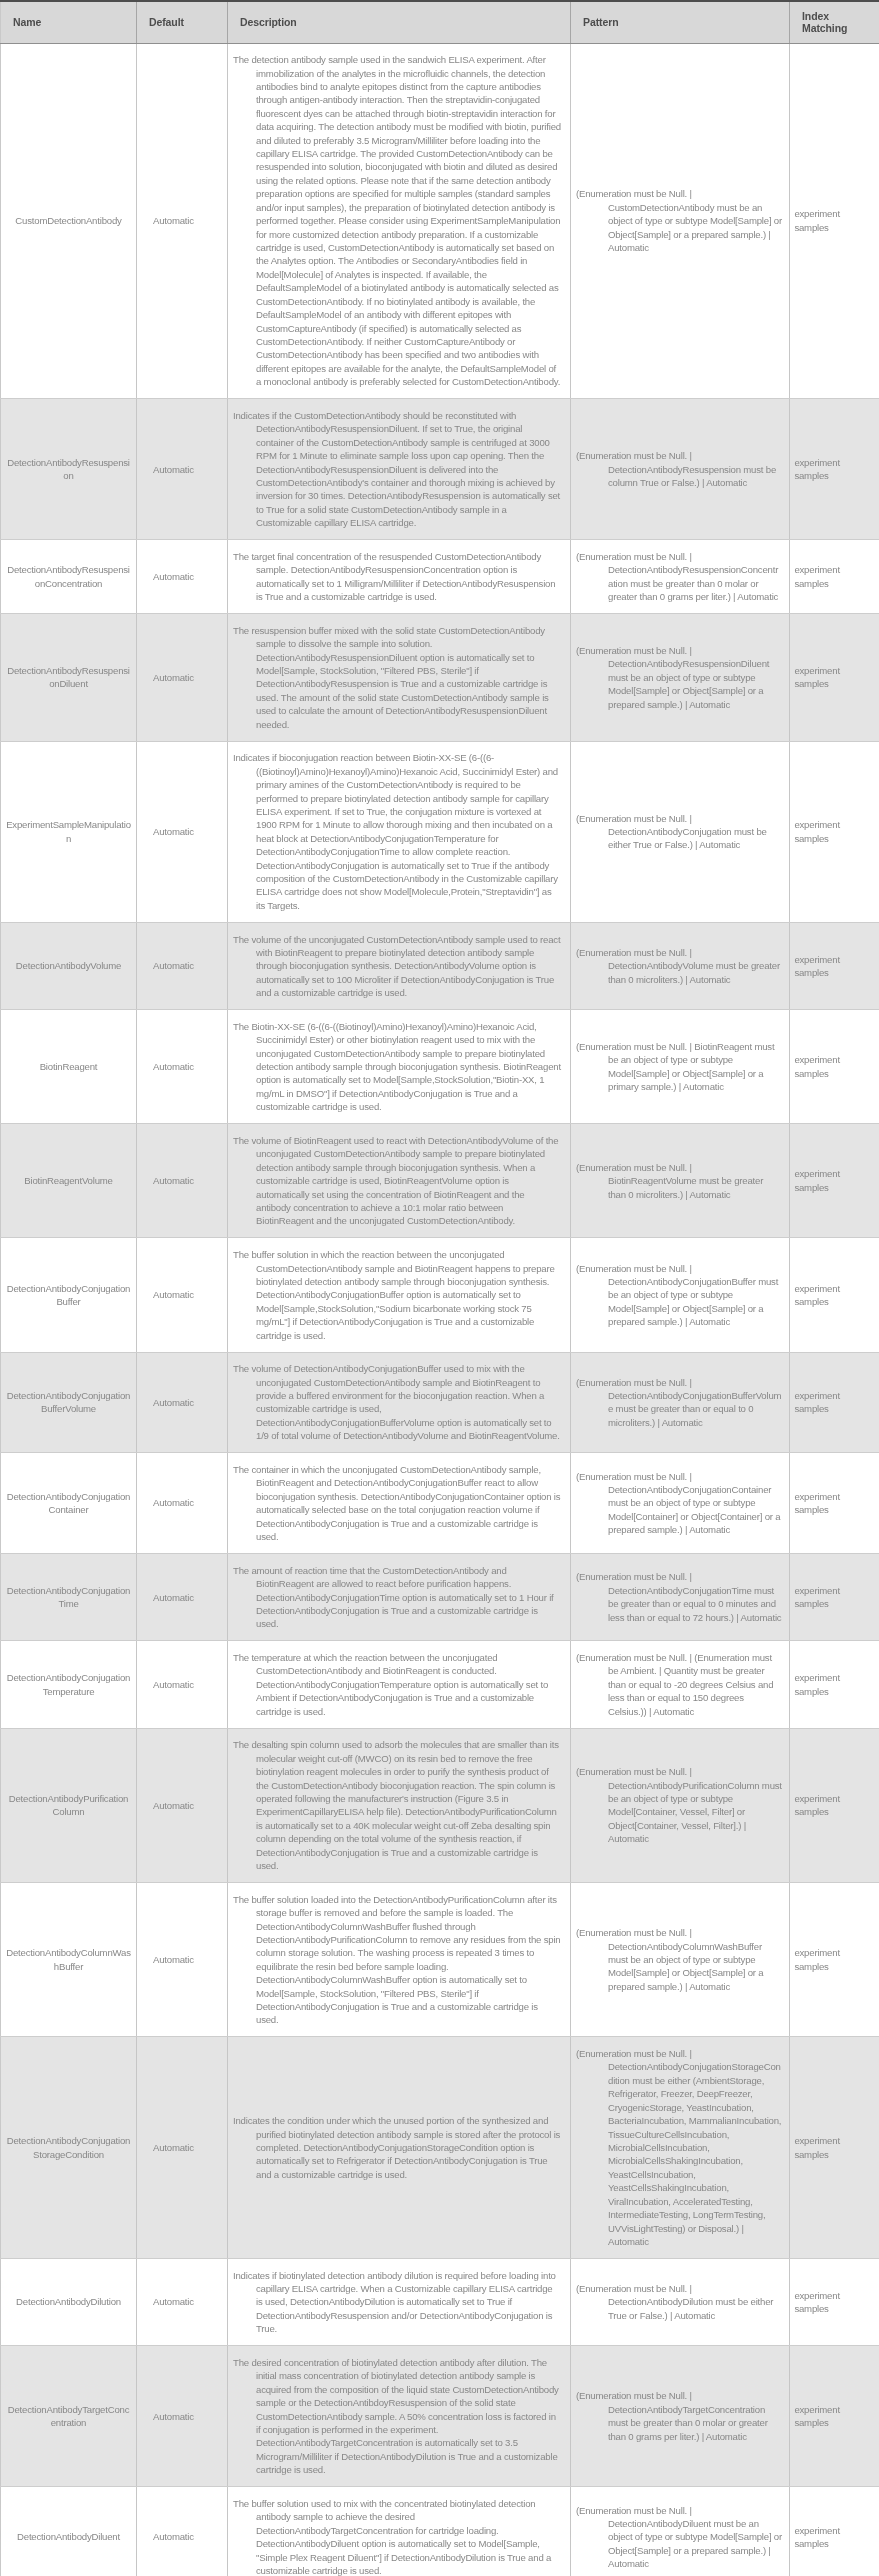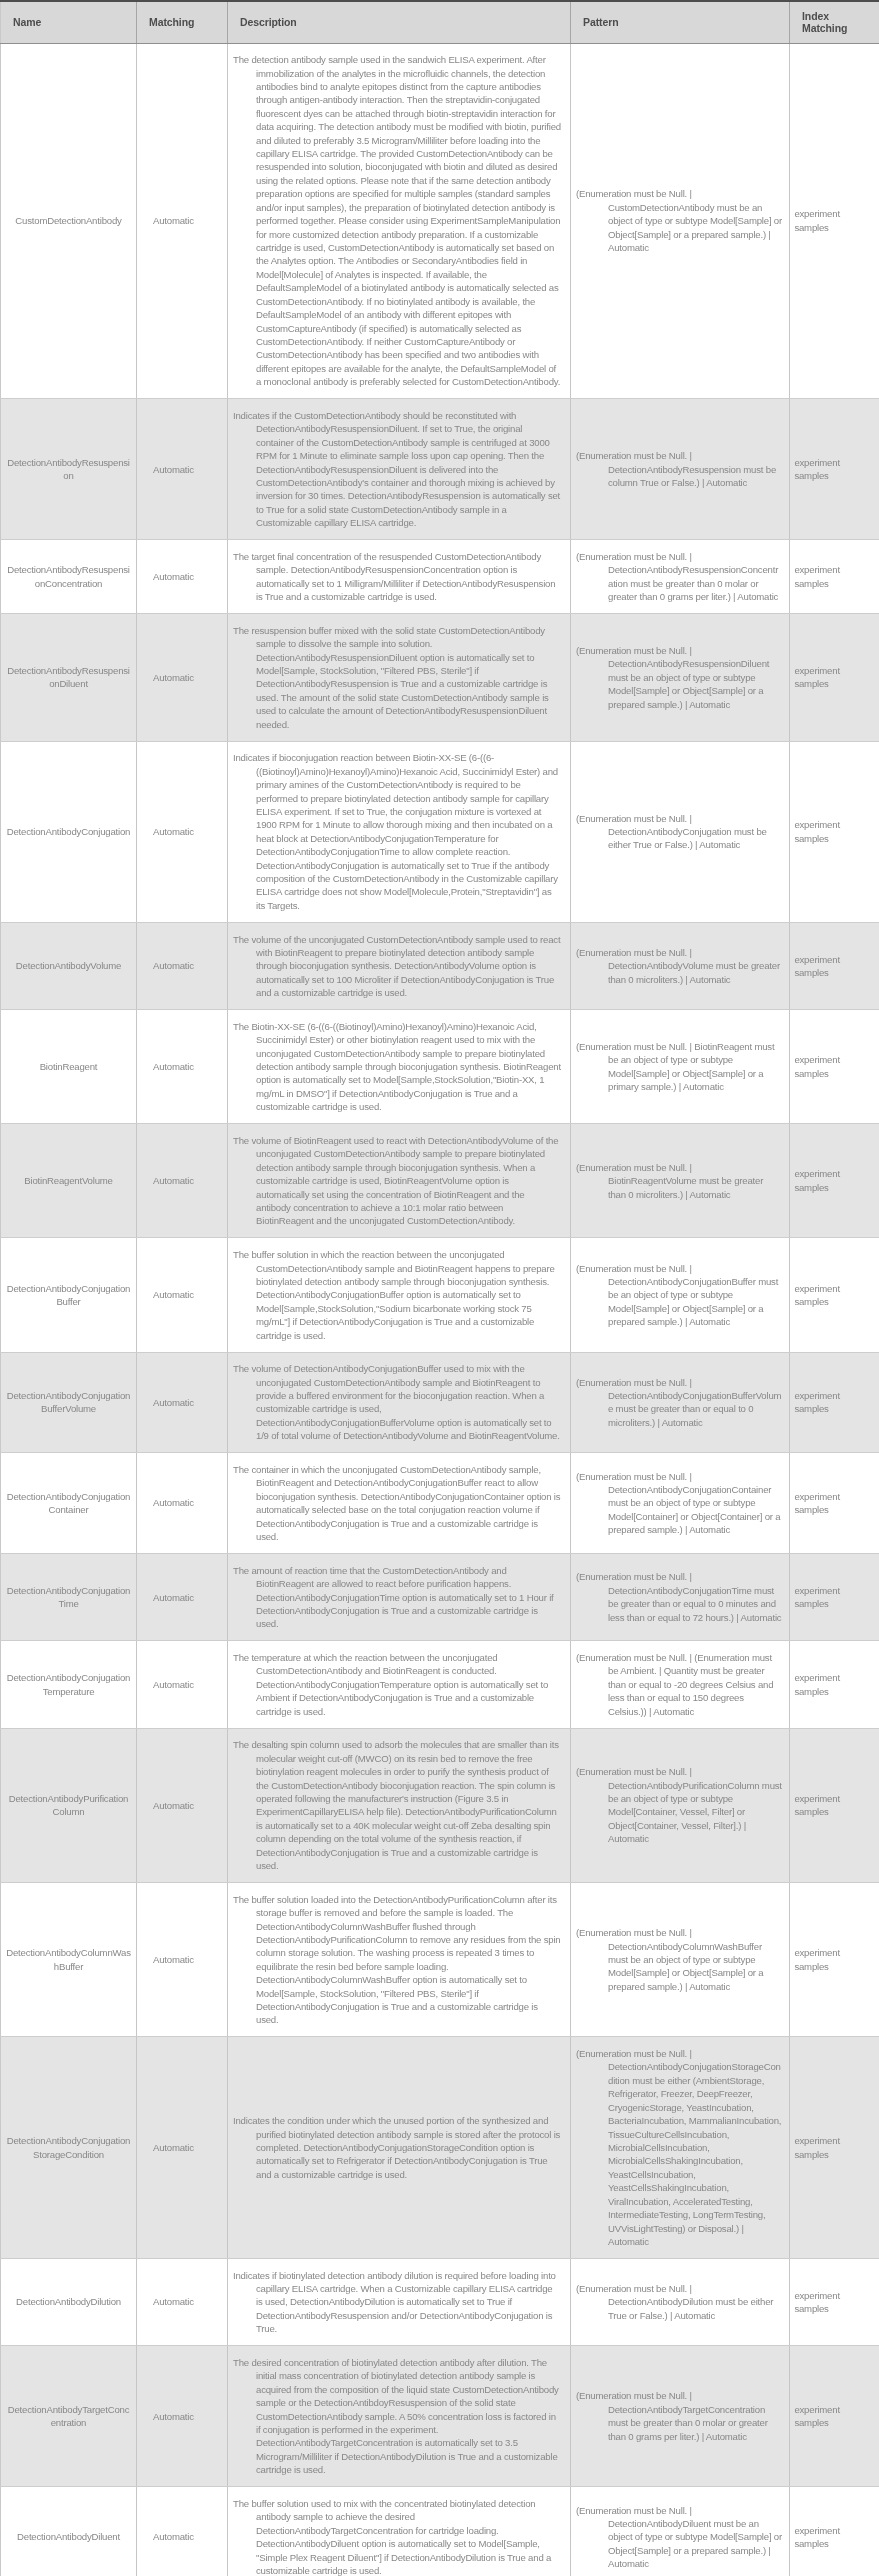--- a/index.html
+++ b/index.html
@@ -65,21 +65,21 @@
   <colgroup>
     <col style="width:136px">
     <col style="width:91px">
     <col style="width:343px">
     <col style="width:219px">
     <col style="width:91px">
   </colgroup>
   <thead>
     <tr>
       <th>Name</th>
-      <th>Matching</th>
+      <th>Default</th>
       <th>Description</th>
       <th>Pattern</th>
       <th>Index Matching</th>
     </tr>
   </thead>
   <tbody>
     <tr>
       <td class="c-name">CustomDetectionAntibody</td>
       <td class="c-default">Automatic</td>
       <td class="c-desc">The detection antibody sample used in the sandwich ELISA experiment. After immobilization of the analytes in the microfluidic channels, the detection antibodies bind to analyte epitopes distinct from the capture antibodies through antigen-antibody interaction. Then the streptavidin-conjugated fluorescent dyes can be attached through biotin-streptavidin interaction for data acquiring. The detection antibody must be modified with biotin, purified and diluted to preferably 3.5 Microgram/Milliliter before loading into the capillary ELISA cartridge. The provided CustomDetectionAntibody can be resuspended into solution, bioconjugated with biotin and diluted as desired using the related options. Please note that if the same detection antibody preparation options are specified for multiple samples (standard samples and/or input samples), the preparation of biotinylated detection antibody is performed together. Please consider using ExperimentSampleManipulation for more customized detection antibody preparation.  If a customizable cartridge is used, CustomDetectionAntibody is automatically set based on the Analytes option. The Antibodies or SecondaryAntibodies field in Model[Molecule] of Analytes is inspected. If available, the DefaultSampleModel of a biotinylated antibody is automatically selected as CustomDetectionAntibody. If no biotinylated antibody is available, the DefaultSampleModel of an antibody with different epitopes with CustomCaptureAntibody (if specified) is automatically selected as CustomDetectionAntibody. If neither CustomCaptureAntibody or CustomDetectionAntibody has been specified and two antibodies with different epitopes are available for the analyte, the DefaultSampleModel of a monoclonal antibody is preferably selected for CustomDetectionAntibody.</td>
@@ -101,21 +101,21 @@
       <td class="c-index">experiment samples</td>
     </tr>
     <tr>
       <td class="c-name">DetectionAntibodyResuspensionDiluent</td>
       <td class="c-default">Automatic</td>
       <td class="c-desc">The resuspension buffer mixed with the solid state CustomDetectionAntibody sample to dissolve the sample into solution. DetectionAntibodyResuspensionDiluent option is automatically set to Model[Sample, StockSolution, "Filtered PBS, Sterile"] if DetectionAntibodyResuspension is True and a customizable cartridge is used. The amount of the solid state CustomDetectionAntibody sample is used to calculate the amount of DetectionAntibodyResuspensionDiluent needed.</td>
       <td class="c-pattern">(Enumeration must be Null.  | DetectionAntibodyResuspensionDiluent must be an object of type or subtype Model[Sample] or Object[Sample] or a prepared sample.) | Automatic</td>
       <td class="c-index">experiment samples</td>
     </tr>
     <tr>
-      <td class="c-name">DetectionAntibodyConjugation</td>
+      <td class="c-name">ExperimentSampleManipulation</td>
       <td class="c-default">Automatic</td>
       <td class="c-desc">Indicates if bioconjugation reaction between Biotin-XX-SE (6-((6-((Biotinoyl)Amino)Hexanoyl)Amino)Hexanoic Acid, Succinimidyl Ester) and primary amines of the CustomDetectionAntibody is required to be performed to prepare biotinylated detection antibody sample for capillary ELISA experiment. If set to True, the conjugation mixture is vortexed at 1900 RPM for 1 Minute to allow thorough mixing and then incubated on a heat block at DetectionAntibodyConjugationTemperature for DetectionAntibodyConjugationTime to allow complete reaction.  DetectionAntibodyConjugation is automatically set to True if the antibody composition of the CustomDetectionAntibody in the Customizable capillary ELISA cartridge does not show Model[Molecule,Protein,"Streptavidin"] as its Targets.</td>
       <td class="c-pattern">(Enumeration must be Null.  | DetectionAntibodyConjugation must be either True or False.) | Automatic</td>
       <td class="c-index">experiment samples</td>
     </tr>
     <tr>
       <td class="c-name">DetectionAntibodyVolume</td>
       <td class="c-default">Automatic</td>
       <td class="c-desc">The volume of the unconjugated CustomDetectionAntibody sample used to react with BiotinReagent to prepare biotinylated detection antibody sample through bioconjugation synthesis. DetectionAntibodyVolume option is automatically set to 100 Microliter if DetectionAntibodyConjugation is True and a customizable cartridge is used.</td>
       <td class="c-pattern">(Enumeration must be Null.  | DetectionAntibodyVolume must be greater than 0 microliters.) | Automatic</td>

